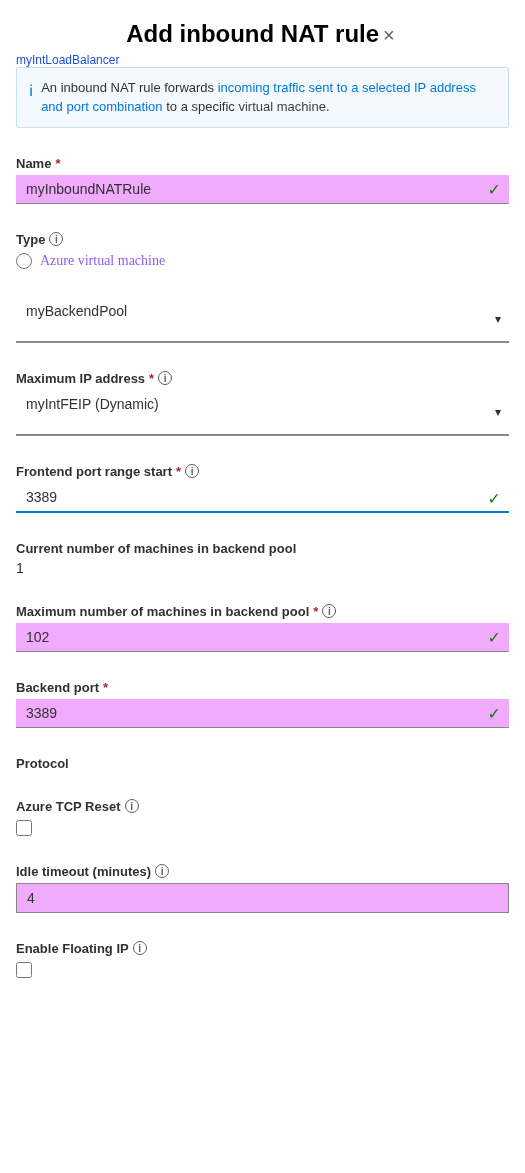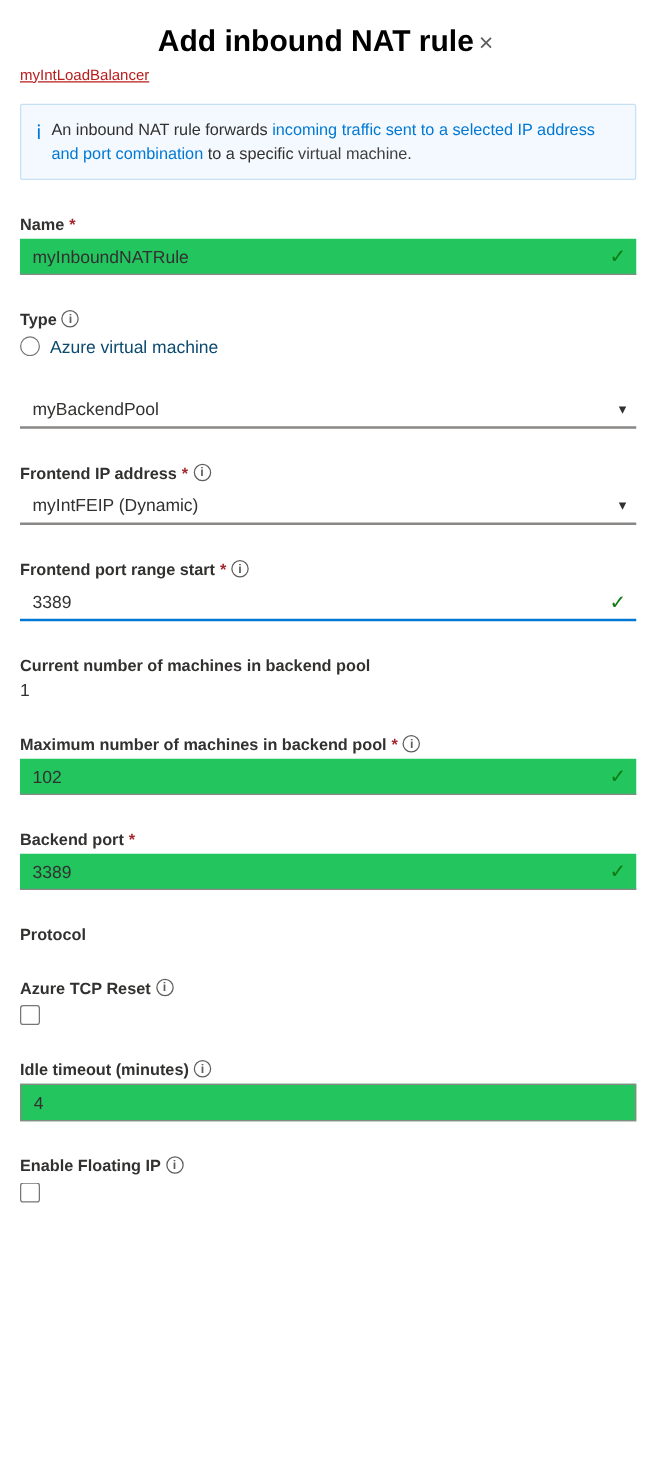--- a/index.html
+++ b/index.html
@@ -28,23 +28,21 @@
       background: none;
       border: none;
       font-size: 20px;
       cursor: pointer;
       color: #605e5c;
       padding: 0 4px;
       margin-top: 4px;
     }
     .subtitle {
       font-size: 12px;
-      color: #b91c1c;
-      margin-bottom: 16px;
-      text-decoration: underline;
+      color: #1d4ed8;
     }
     .info-box {
       display: flex;
       gap: 8px;
       background: #f3f9ff;
       border: 1px solid #c7e0f4;
       padding: 10px 12px;
       margin-bottom: 20px;
       border-radius: 2px;
       font-size: 13px;
@@ -98,21 +96,21 @@
       color: #107c10;
       font-size: 16px;
     }
     .dropdown-wrapper {
       position: relative;
       border-bottom: 2px solid #8a8886;
       background: #fff;
     }
     .dropdown-select {
       width: 100%;
-      padding: 6px 32px 6px 10px;
+      padding: 6px 32px 22px 10px;
       font-size: 14px;
       color: #323130;
       appearance: none;
       background: transparent;
       border: none;
       outline: none;
       cursor: pointer;
     }
     .dropdown-arrow {
       position: absolute;
@@ -136,21 +134,22 @@
       cursor: pointer;
     }
     .radio-input {
       width: 16px;
       height: 16px;
       accent-color: #0078d4;
       cursor: pointer;
     }
     .radio-label {
       font-size: 14px;
-      color: #0c4a6e;
+      color: #8b5cf6;
+      font-family: Liberation Serif, serif;
     }
     .section-value {
       font-size: 14px;
       color: #323130;
       margin-top: 4px;
     }
     .frontier-input {
       width: 100%;
       border: none;
       border-bottom: 2px solid #0078d4;
@@ -161,21 +160,21 @@
       background: #fff;
     }
     .frontier-input-inactive {
       width: 100%;
       border: none;
       border-bottom: 1px solid #8a8886;
       padding: 6px 32px 6px 10px;
       font-size: 14px;
       color: #323130;
       outline: none;
-      background: #22c55e;
+      background: #f0abfc;
     }
     .checkbox-item {
       display: flex;
       align-items: center;
       gap: 8px;
       margin-top: 6px;
     }
     .checkbox-input {
       width: 16px;
       height: 16px;
@@ -228,21 +227,21 @@
   <div class="dropdown-wrapper">
     <select class="dropdown-select">
       <option value="myBackendPool">myBackendPool</option>
     </select>
     <span class="dropdown-arrow">▾</span>
   </div>
 </div>
 
 <div class="field-group">
   <div class="field-label">
-    <span>Frontend IP address</span>
+    <span>Maximum IP address</span>
     <span class="required">*</span>
     <span class="info-circle">i</span>
   </div>
   <div class="dropdown-wrapper">
     <select class="dropdown-select">
       <option value="myIntFEIP">myIntFEIP (Dynamic)</option>
     </select>
     <span class="dropdown-arrow">▾</span>
   </div>
 </div>

